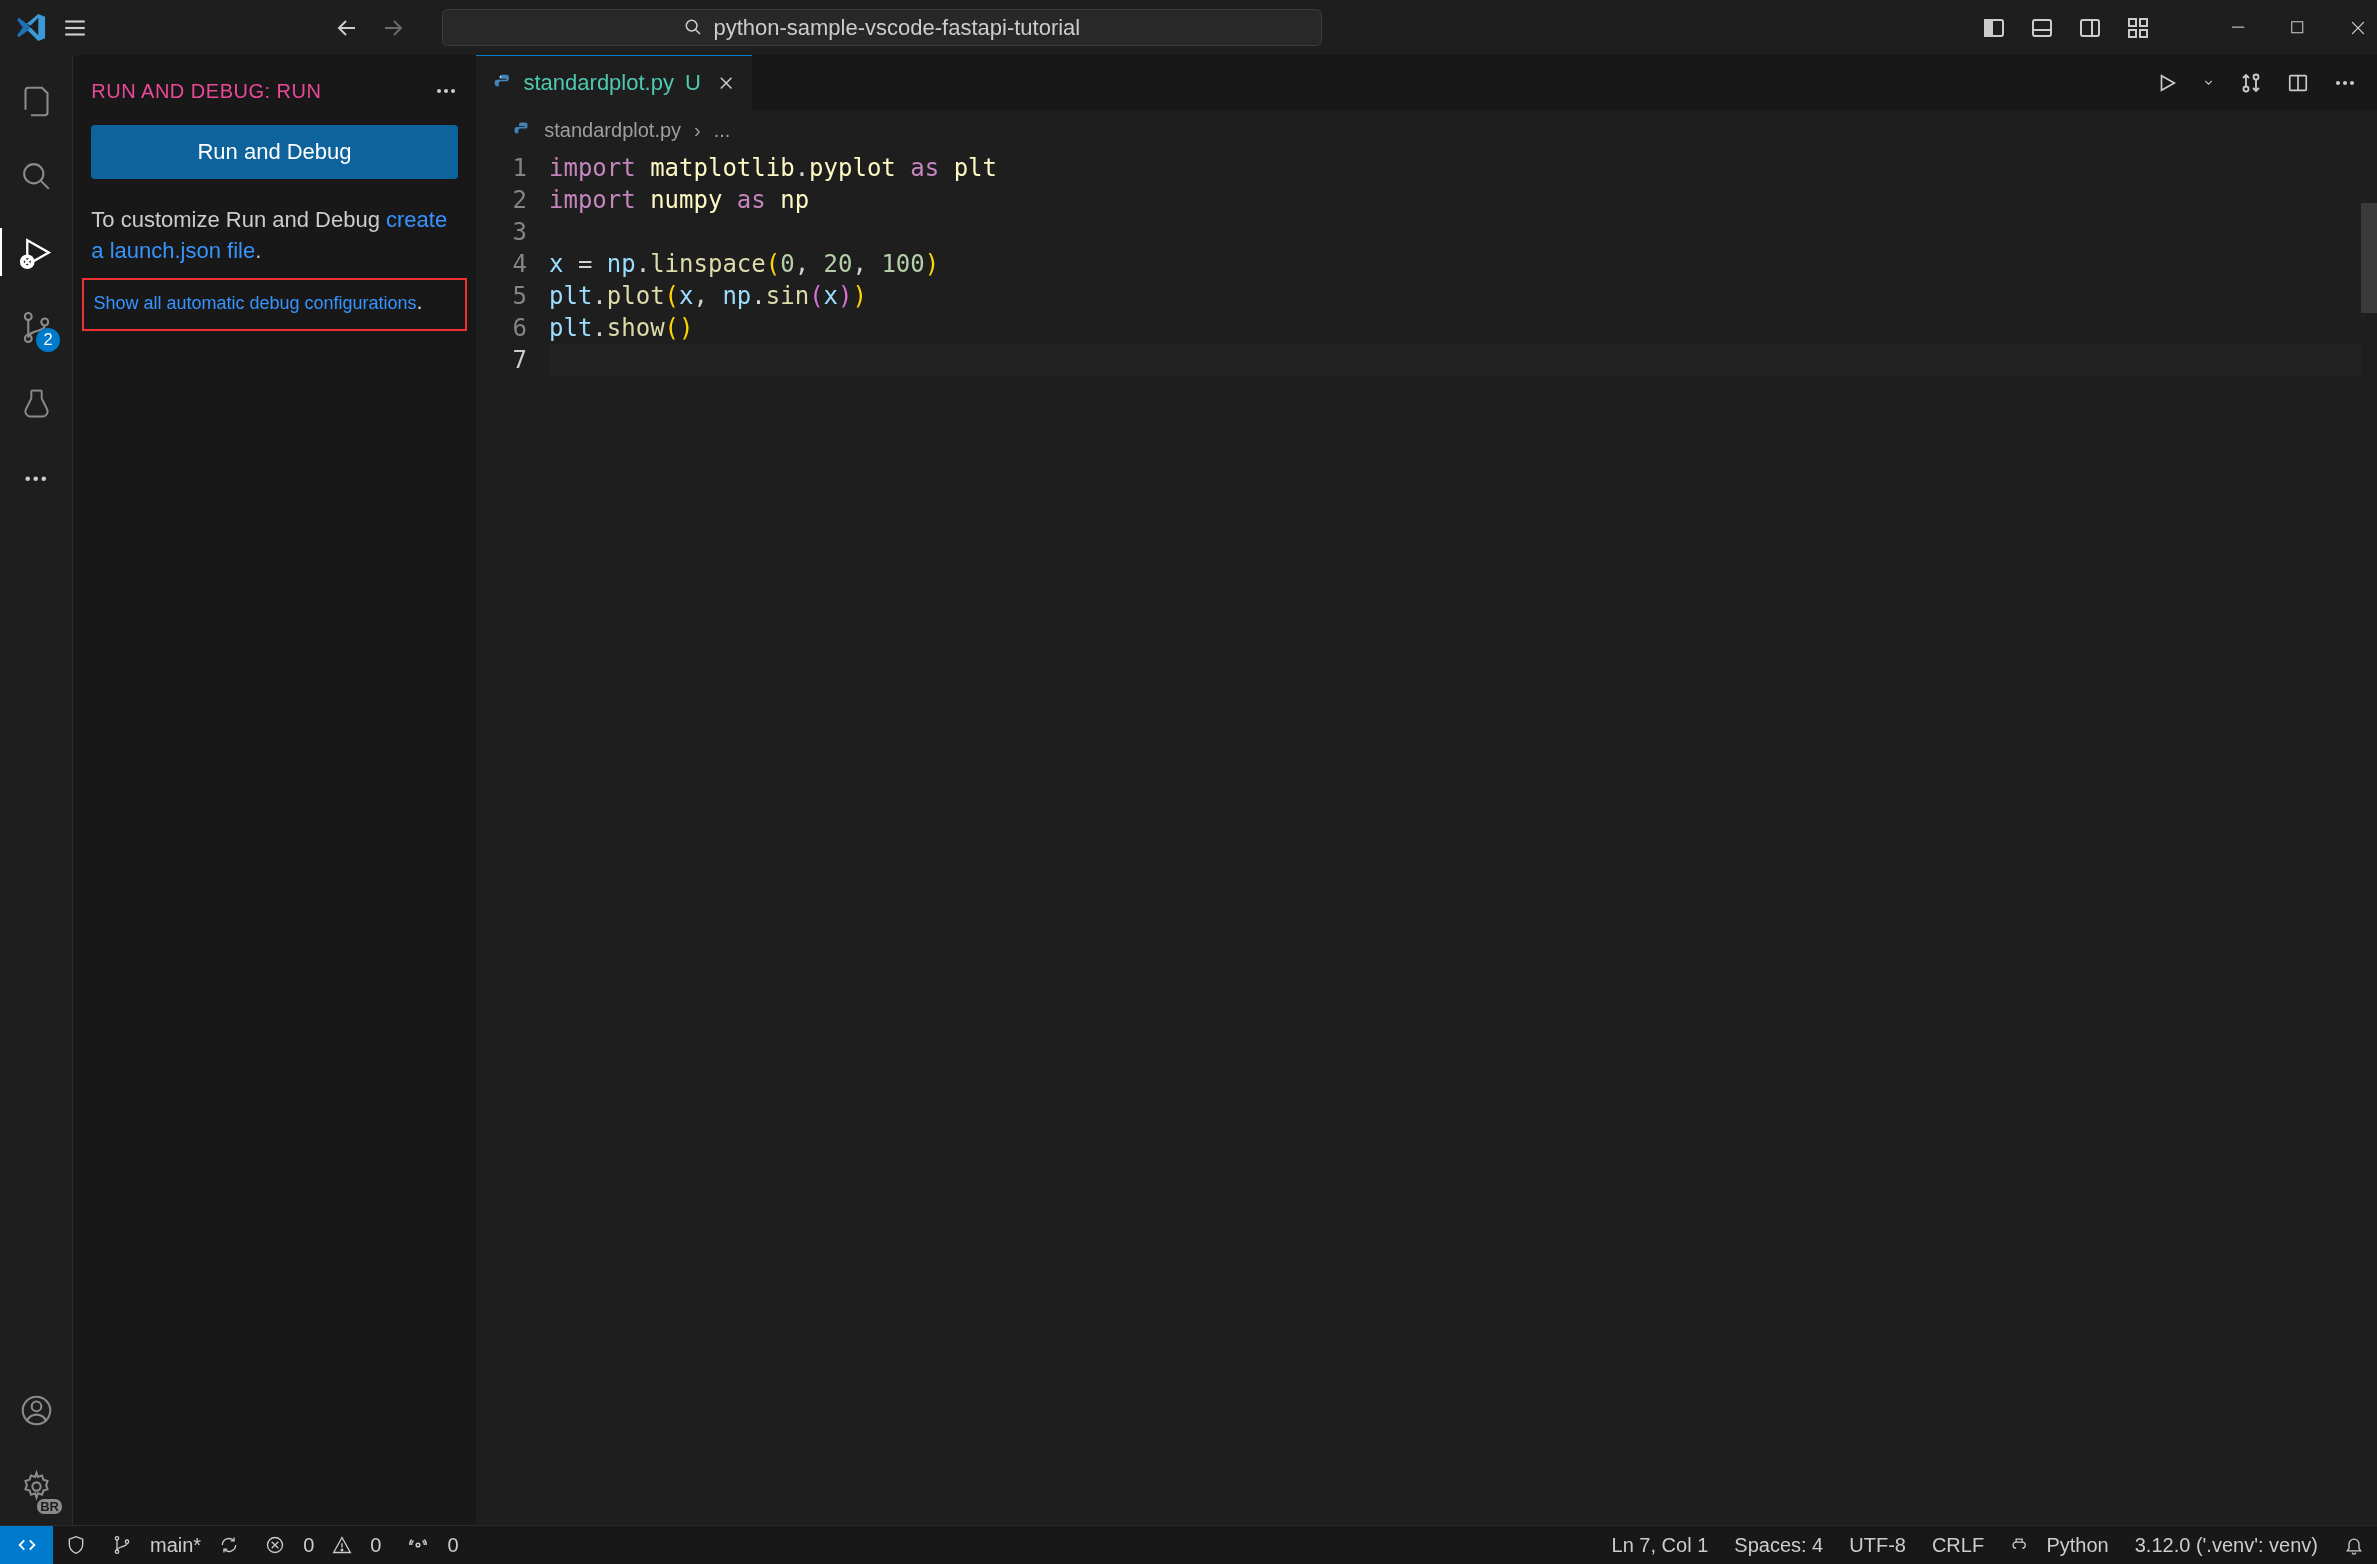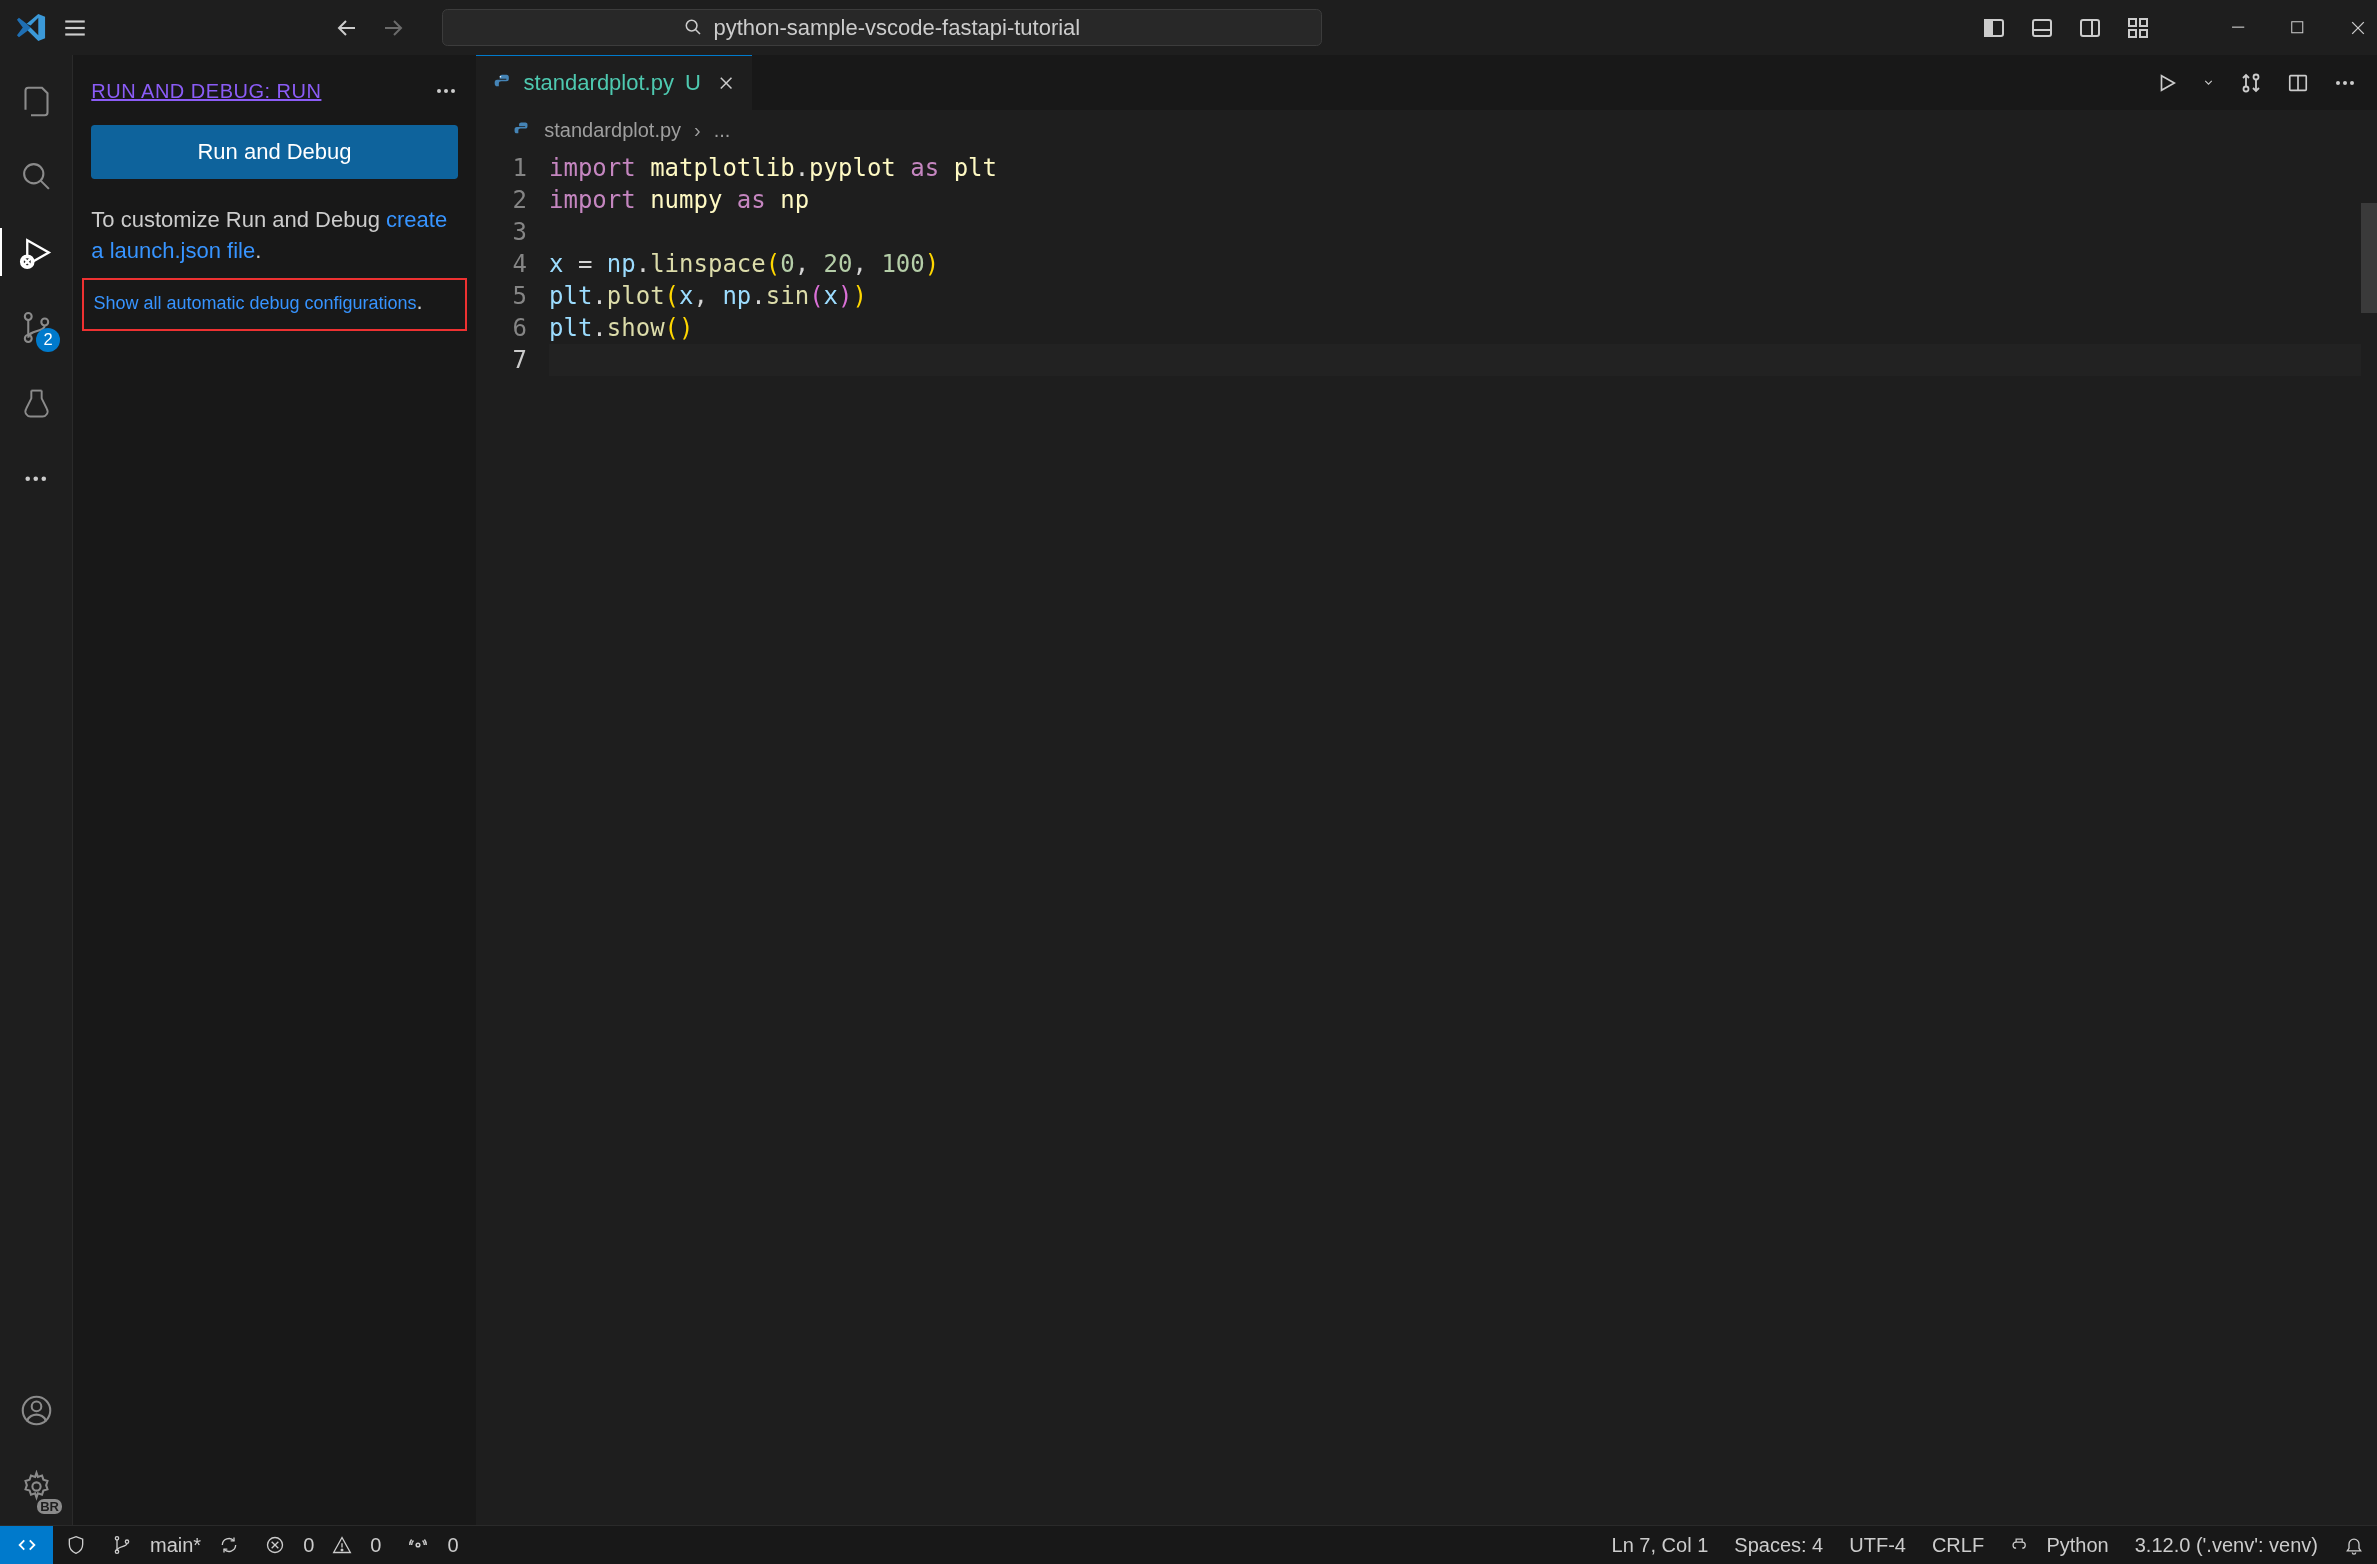--- a/index.html
+++ b/index.html
@@ -119,24 +119,23 @@
     width: 403px;
     background: #181818;
     padding: 13px 0 0 0;
     display:flex;
     flex-direction:column;
   }
   .sidebar-header{
     display:flex;
     align-items:center;
     padding: 11px 18.3px 22px 18.3px;
-    color:#8b5cf6;
+    color:#ec4899;
     font-size:20px;
     letter-spacing: 0.5px;
-    text-decoration: underline;
   }
   .sidebar-header .more{ margin-left:auto; color:#cccccc; cursor:pointer;}
   .run-debug-btn{
     margin: 0 18.3px 26px 18.3px;
     height: 54px;
     background:#0e639c;
     color:#ffffff;
     border:none;
     font-size:22px;
     border-radius:3.7px;
@@ -585,21 +584,21 @@
     <span>0</span>
   </div>
   <div class="spacer"></div>
   <div class="seg">
       <span>Ln 7, Col 1</span>
     </div>
   <div class="seg">
       <span>Spaces: 4</span>
     </div>
   <div class="seg">
-      <span>UTF-4</span>
+      <span>UTF-8</span>
     </div>
   <div class="seg">
       <span>CRLF</span>
     </div>
   <div class="seg">
     <svg width="18.3" height="18.3" viewBox="0 0 24 24" fill="none" stroke="#cccccc" stroke-width="1.6">
         <path d="M8 4h8v4H8z"></path>
         <path d="M8 8c-3 0-4 2-4 4s1 4 4 4"></path>
         <path d="M16 8c3 0 4 2 4 4s-1 4-4 4"></path>
       </svg>

